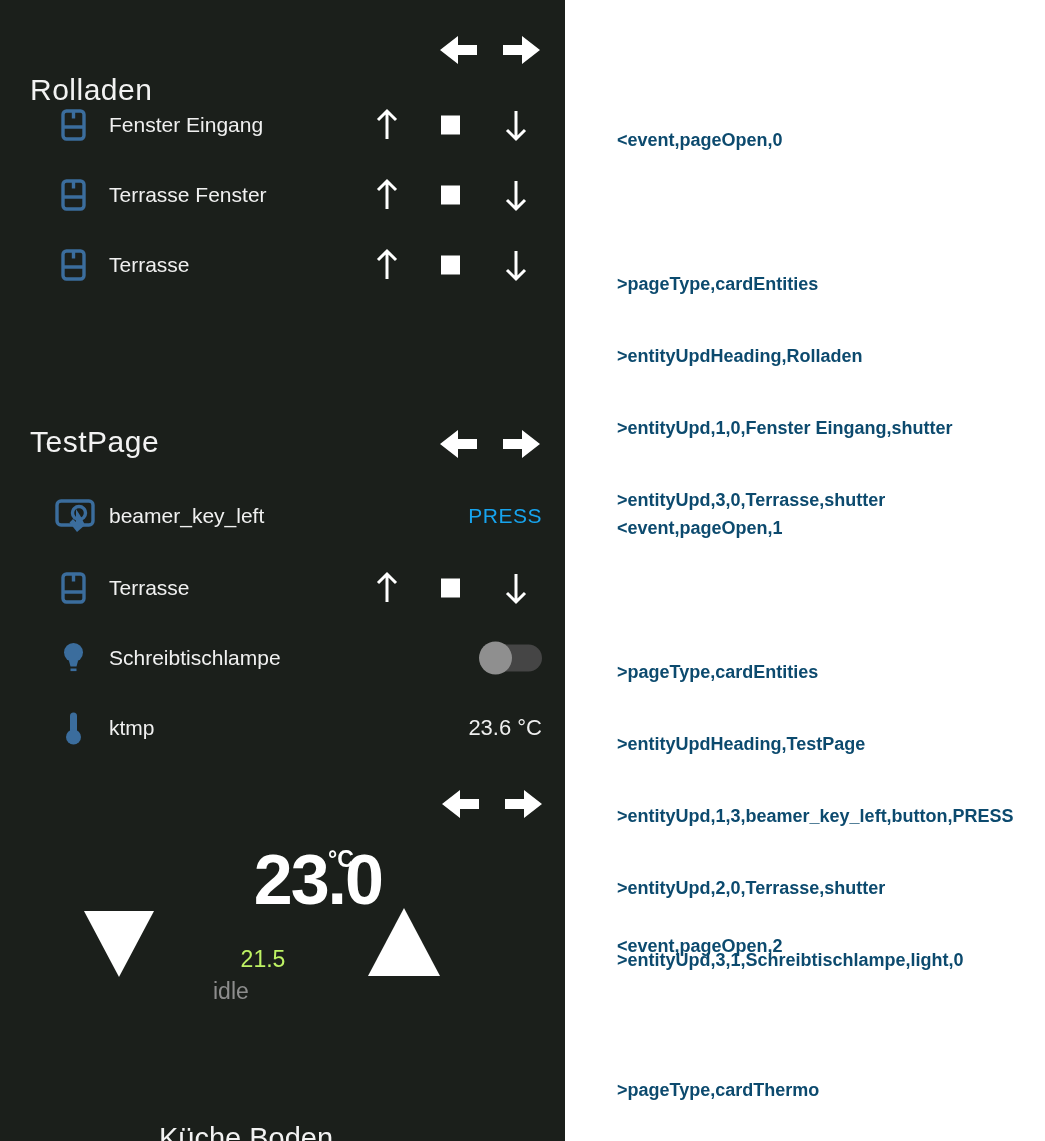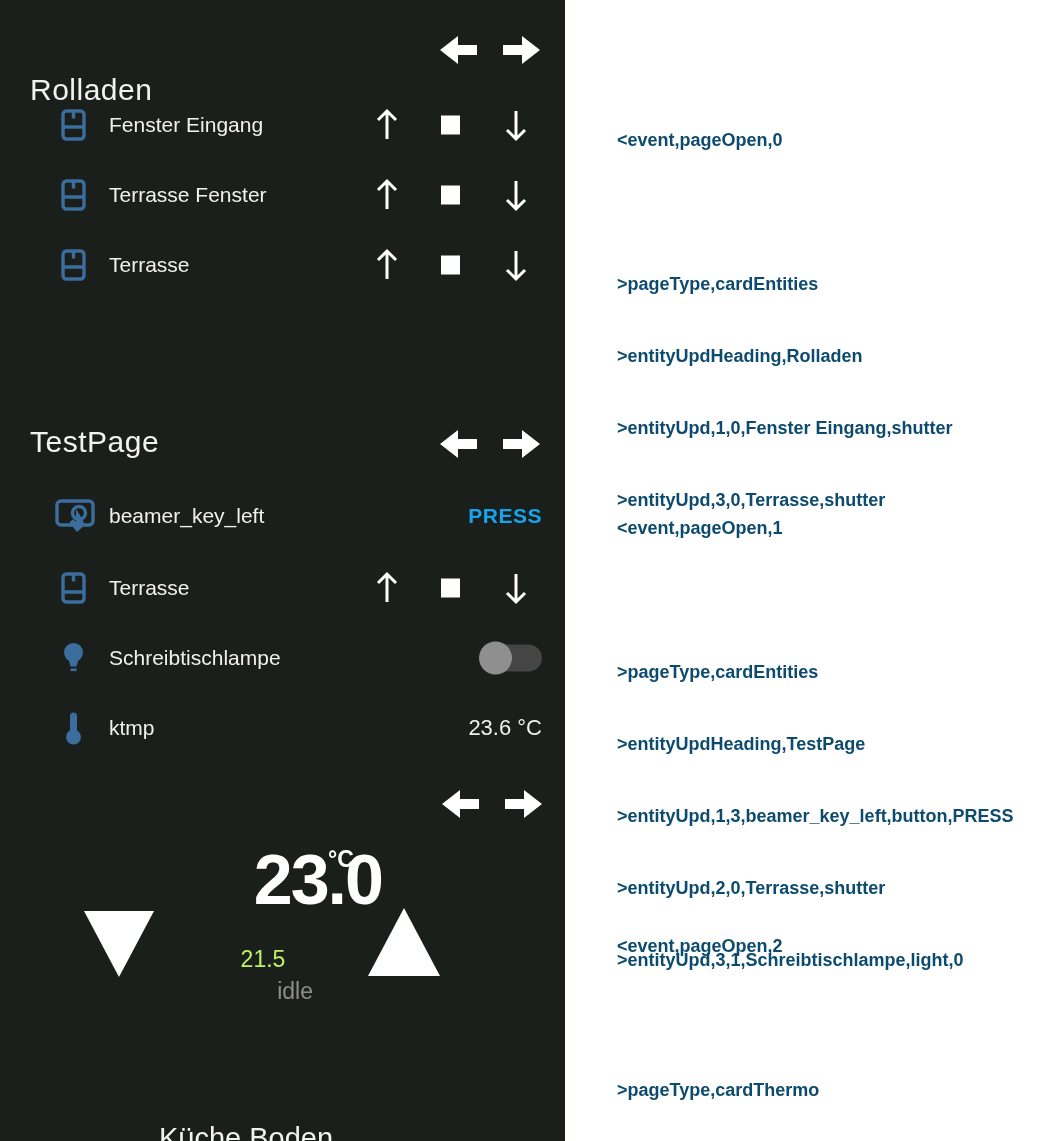--- a/index.html
+++ b/index.html
@@ -21,37 +21,37 @@
   .entity-label{position:absolute;left:95px;top:50%;transform:translateY(-50%);
     color:#f0f0f0;font-size:21px;font-weight:400;}
   .ctl-arrow{position:absolute;top:50%;transform:translateY(-50%);width:30px;height:36px;cursor:pointer;}
   .ctl-arrow svg{display:block;width:100%;height:100%;}
   .ctl-arrow path{fill:none;stroke:#ffffff;stroke-width:3;}
   .ctl-up{left:358px;}
   .ctl-stop{position:absolute;left:427px;top:50%;transform:translateY(-50%);
     width:19px;height:19px;background:#ffffff;cursor:pointer;}
   .ctl-down{left:487px;}
   .press-btn{position:absolute;right:37px;top:50%;transform:translateY(-50%);
-    color:#17a4ee;font-size:21px;font-weight:700;letter-spacing:.5px;cursor:pointer;}
+    color:#17a4ee;font-size:21px;font-weight:400;letter-spacing:.5px;cursor:pointer;}
   .value-text{position:absolute;right:37px;top:50%;transform:translateY(-50%);
     color:#efefef;font-size:22px;font-weight:400;}
   .toggle{position:absolute;left:468px;top:50%;transform:translateY(-50%);
     width:60px;height:27px;border-radius:14px;background:#454545;cursor:pointer;}
   .toggle .knob{position:absolute;left:-3px;top:-3px;width:33px;height:33px;border-radius:50%;background:#8f8f8f;}
   
   .thermo-temp{position:absolute;left:130px;top:840px;width:252px;text-align:right;
     color:#ffffff;font-size:70px;font-weight:700;letter-spacing:-2px;}
   .thermo-unit{position:absolute;left:328px;top:846px;color:#ffffff;font-size:23px;font-weight:700;}
   .thermo-dec{position:absolute;left:84px;top:911px;width:70px;height:66px;background:#ffffff;
     clip-path:polygon(0 0,100% 0,50% 100%);cursor:pointer;}
   .thermo-inc{position:absolute;left:368px;top:908px;width:72px;height:68px;background:#ffffff;
     clip-path:polygon(50% 0,100% 100%,0 100%);cursor:pointer;}
   .thermo-set{position:absolute;left:213px;top:946px;width:100px;text-align:center;
     color:#bef264;font-size:23px;}
-  .thermo-state{position:absolute;left:213px;top:978px;width:100px;text-align:right;
+  .thermo-state{position:absolute;left:213px;top:978px;width:100px;text-align:left;
     color:#8d8d8d;font-size:23px;}
   .thermo-name{position:absolute;left:96px;top:1122px;width:300px;text-align:center;
     color:#f2f2f2;font-size:29px;font-weight:400;}
   
   .log-block{position:absolute;left:617px;color:#0c4a6e;font-size:18px;font-weight:700;
     line-height:24px;white-space:pre;}
   .log-line{min-height:24px;}
 </style>
 </head>
 <body>

